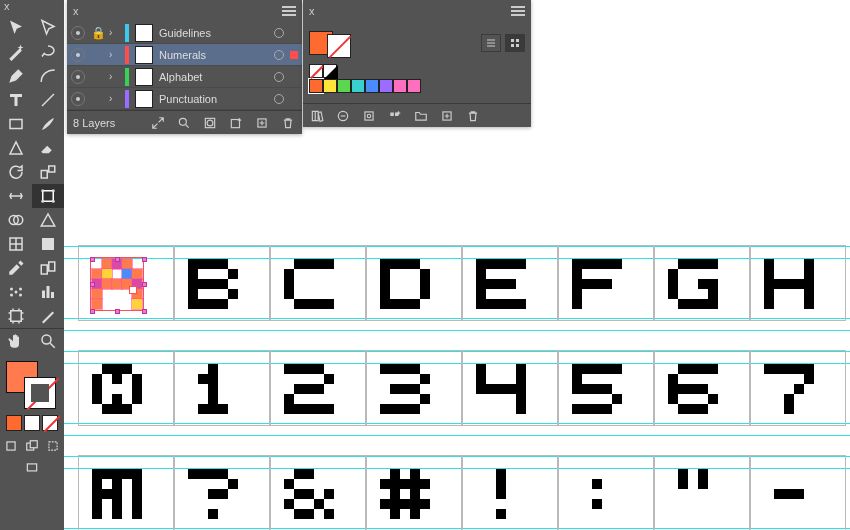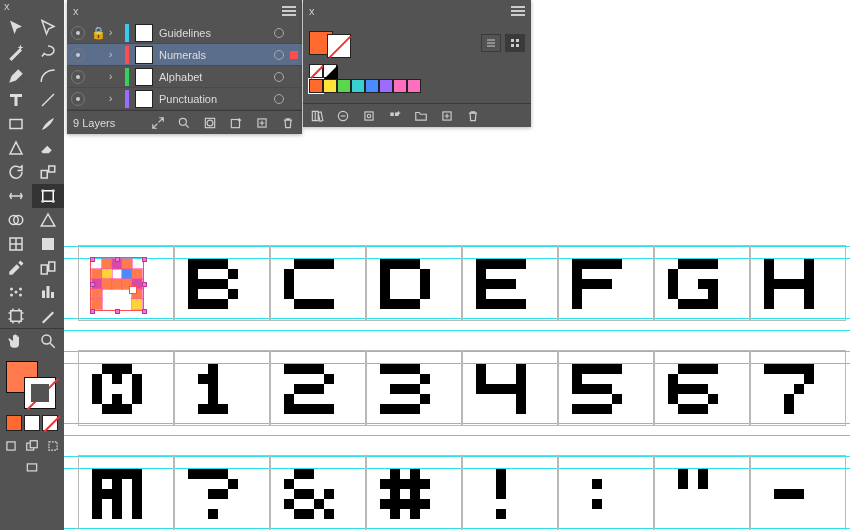--- a/index.html
+++ b/index.html
@@ -546,21 +546,21 @@
     <div class="lock"></div>
     <div class="caret">›</div>
     <div class="bar" style="background:#9a6cff"></div>
     <div class="thumb"></div>
     <div class="layer-name">Punctuation</div>
     <div class="target"></div>
     <div class="sel-ind" style="background:transparent"></div>
       </div>
     </div>
   <div class="panel-foot">
-    <span class="label">9 Layers</span>
+    <span class="label">8 Layers</span>
     <div class="ficon">
         <svg viewBox="0 0 24 24">
           <path d="M14 3h7v7M3 14v7h7M21 3l-8 8M3 21l8-8" fill="none" stroke="#ccc" stroke-width="2"></path>
         </svg>
       </div>
     <div class="ficon">
         <svg viewBox="0 0 24 24">
           <circle cx="10" cy="10" r="6" fill="none" stroke="#ccc" stroke-width="2"></circle>
           <path d="M15 15l5 5" stroke="#ccc" stroke-width="2"></path>
         </svg>

